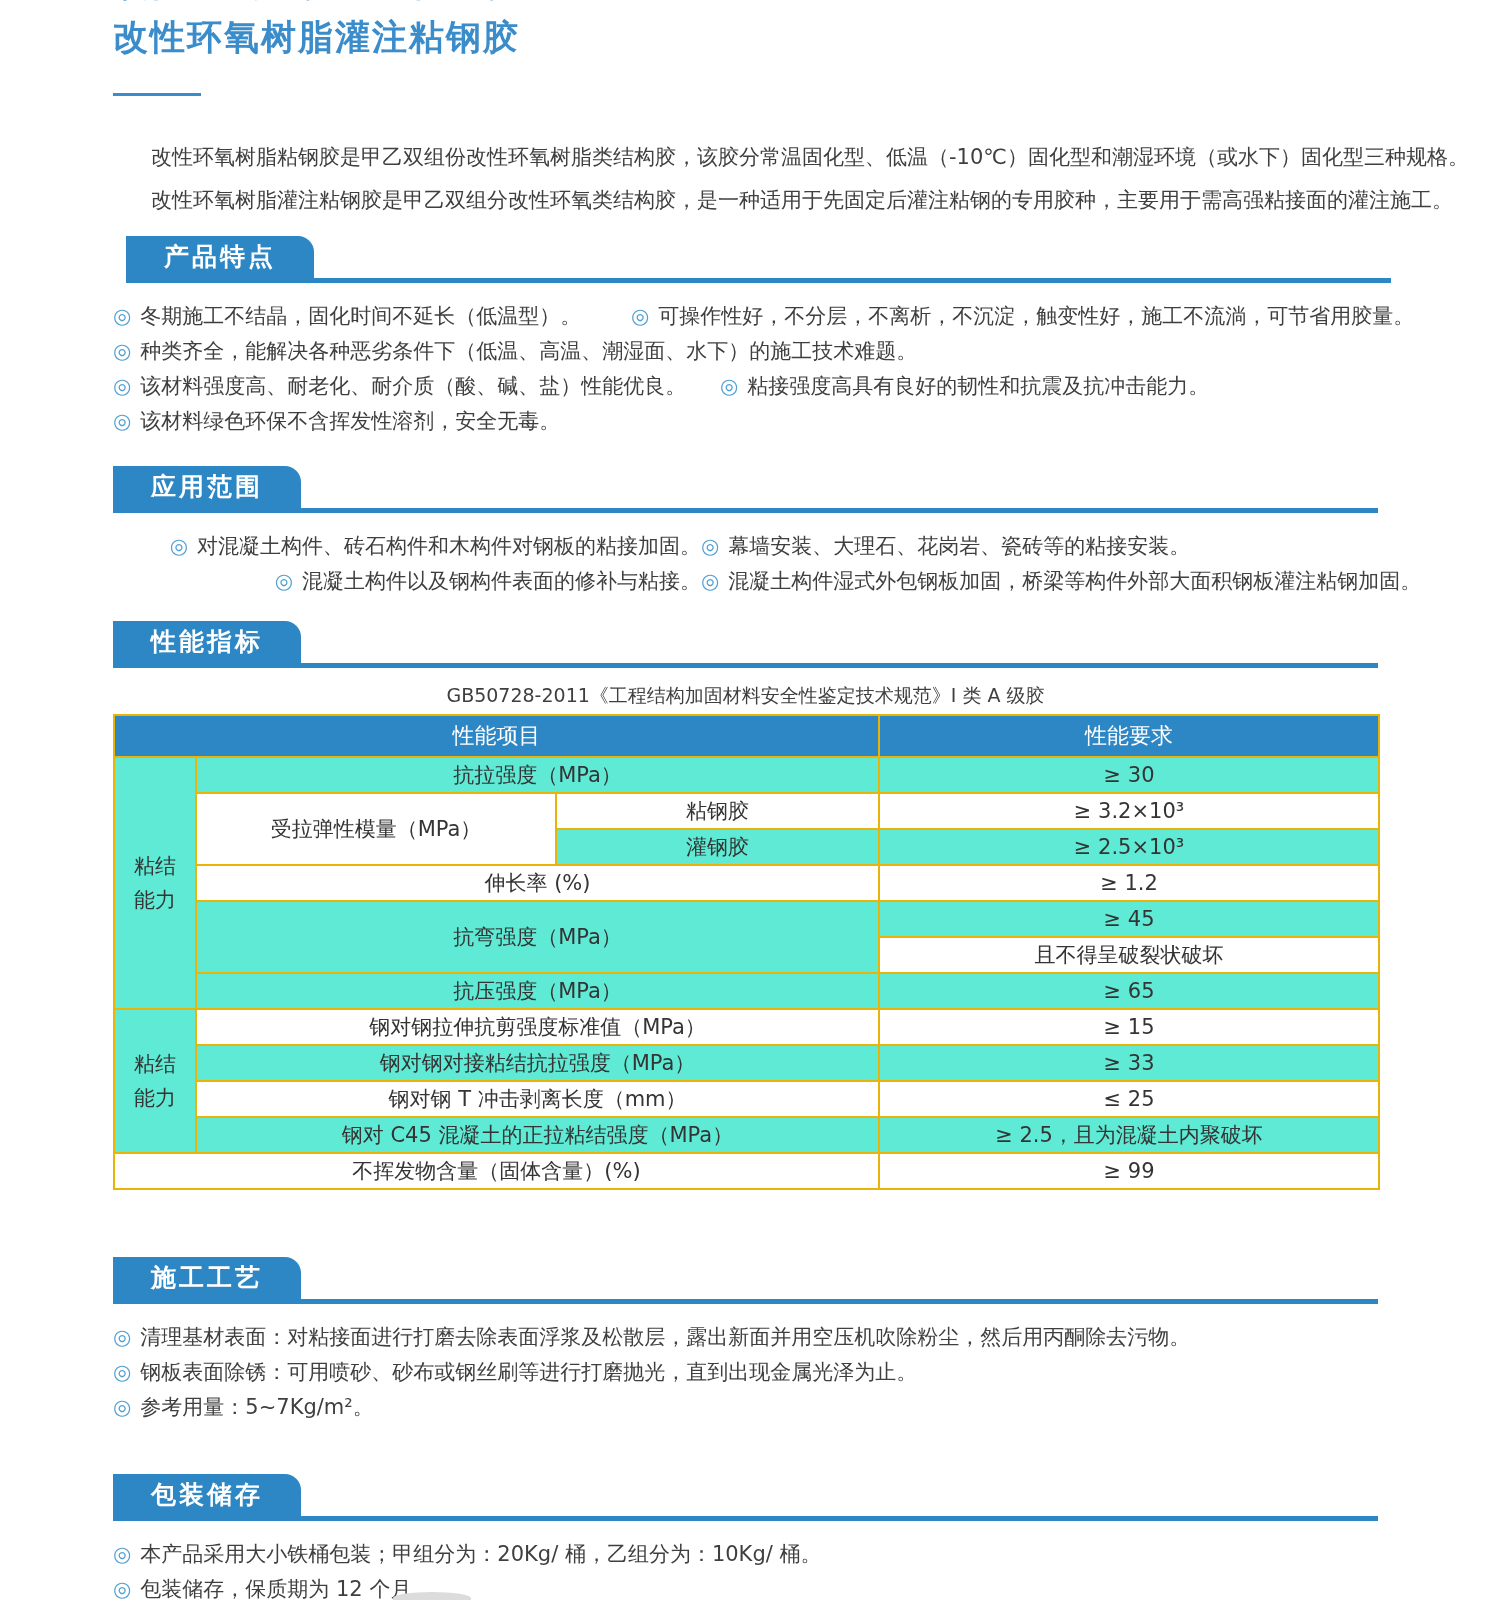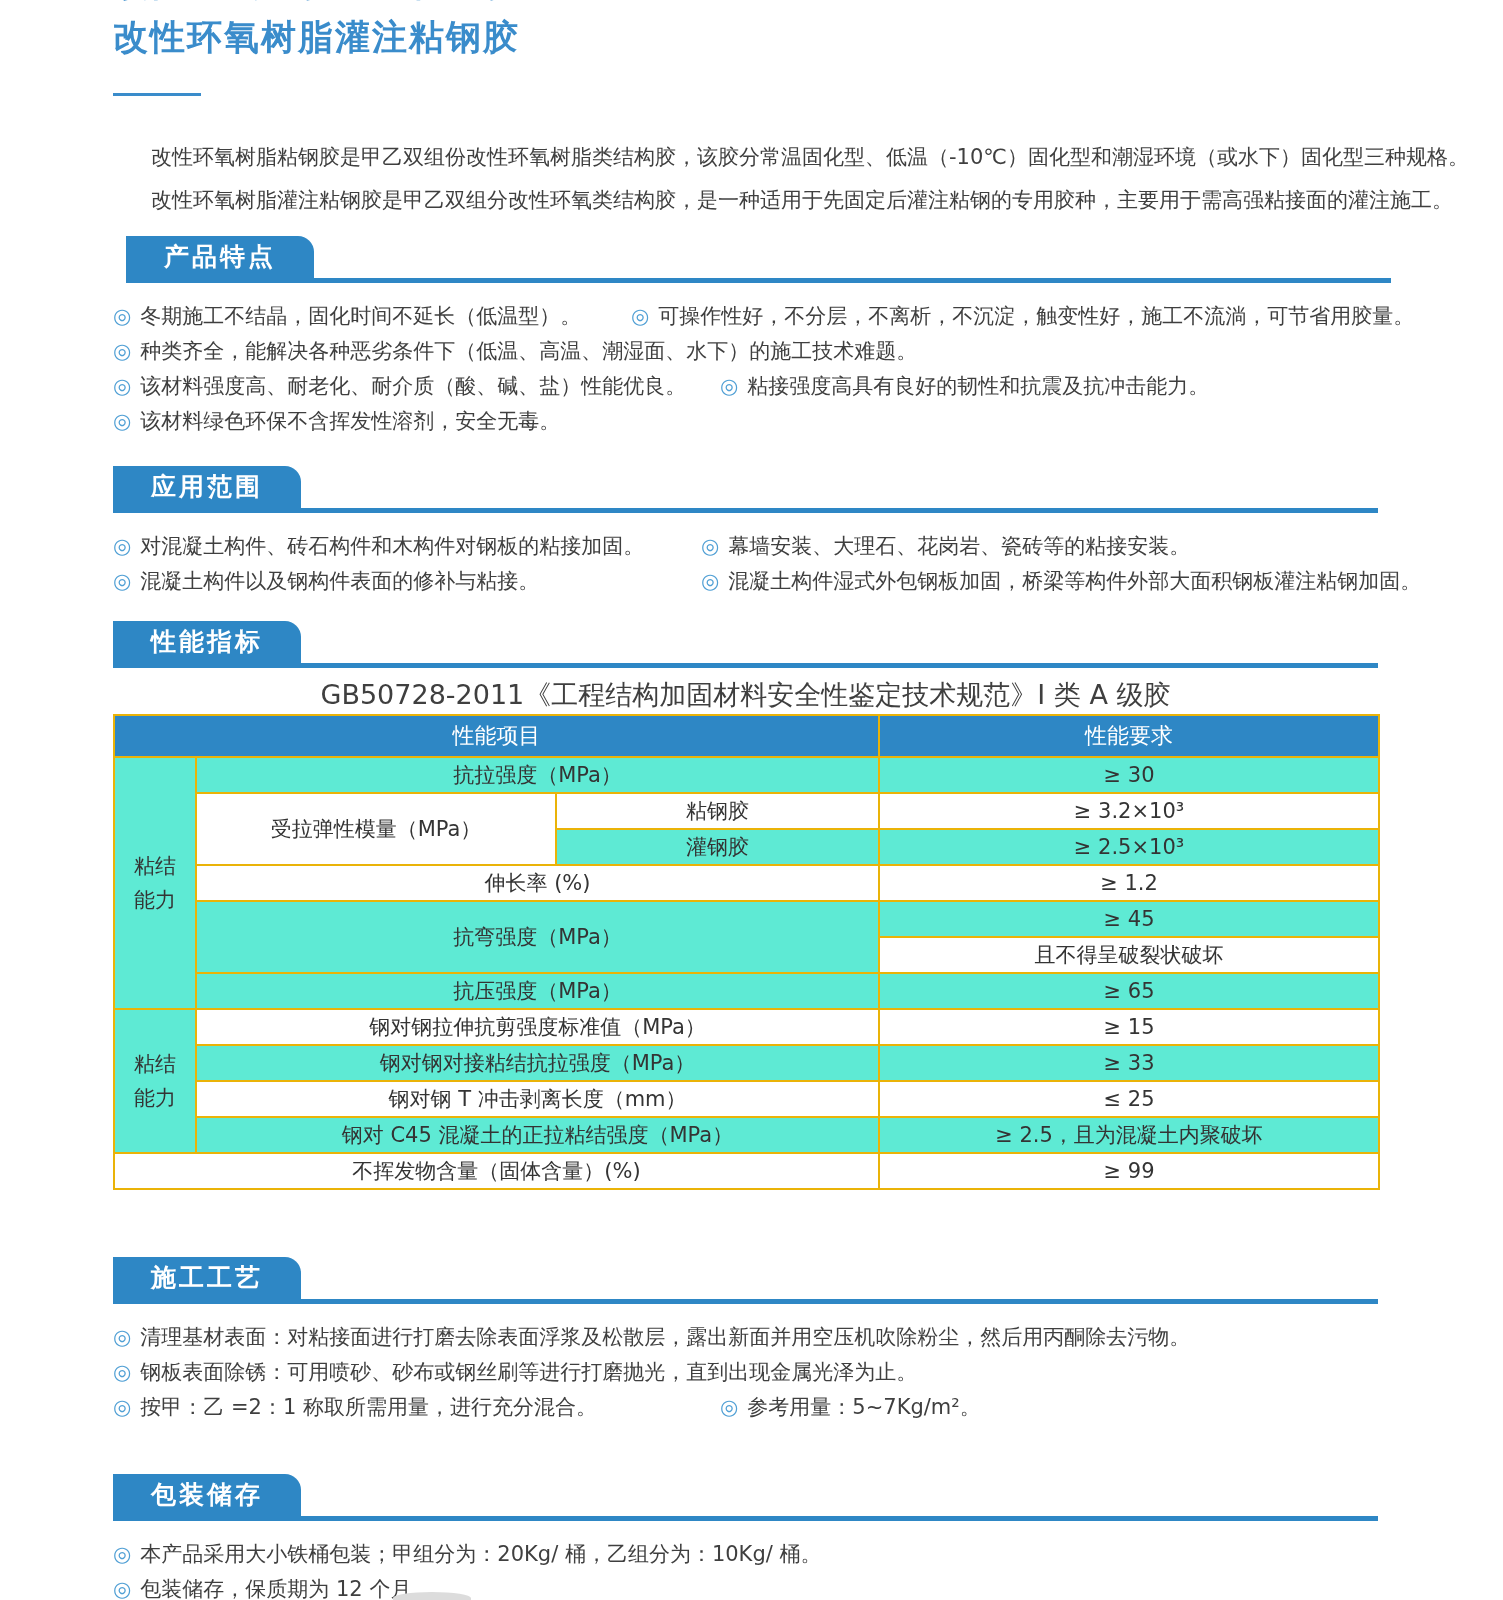--- a/index.html
+++ b/index.html
@@ -28,23 +28,23 @@
     vertical-align:bottom;
   }
   .section-line{height:5px;background:#2e87c5;width:1265px;}
 
   .bullets{margin-top:16px;font-size:21px;color:#3f3f3f;}
   .b-row{display:flex;line-height:35px;white-space:nowrap;}
   .b-item{display:inline-block;}
   .b-icon{color:#51a0d5;margin-right:9px;font-size:21px;}
   .w518{flex:0 0 518px;}
   .w607{flex:0 0 607px;}
-  .w588{flex:0 0 588px;}
-
-  .tbl-caption{margin-top:14px;text-align:center;font-size:27px;color:#3f3f3f;line-height:26px;}
+  .w588{flex:0 0 588px;text-align:right;}
+
+  .tbl-caption{margin-top:14px;text-align:center;font-size:19px;color:#3f3f3f;line-height:26px;}
 
   table.perf{border-collapse:collapse;table-layout:fixed;width:1265px;margin-top:6px;}
   table.perf th,table.perf td{
     border:2px solid #eab308;text-align:center;vertical-align:middle;
     font-size:21px;color:#343434;padding:0;height:34px;overflow:hidden;
   }
   table.perf th{background:#2e87c5;color:#ffffff;font-weight:normal;font-size:22px;height:40px;}
   td.g{background:#5eead4;}
   td.w{background:#ffffff;}
   .group-label{display:inline-block;width:46px;line-height:34px;text-align:center;}
@@ -189,21 +189,20 @@
     <div class="section-line"></div>
   </div>
   <div class="bullets">
     <div class="b-row">
       <span class="b-item"><span class="b-icon">◎</span><span>清理基材表面：对粘接面进行打磨去除表面浮浆及松散层，露出新面并用空压机吹除粉尘，然后用丙酮除去污物。</span></span>
     </div>
     <div class="b-row">
       <span class="b-item"><span class="b-icon">◎</span><span>钢板表面除锈：可用喷砂、砂布或钢丝刷等进行打磨抛光，直到出现金属光泽为止。</span></span>
     </div>
     <div class="b-row">
-      <span class="b-item w607"><span class="b-icon">◎</span><span>按甲：乙 =2：1 称取所需用量，进行充分混合。</span></span>
       <span class="b-item"><span class="b-icon">◎</span><span>参考用量：5~7Kg/m²。</span></span>
     </div>
   </div>
 
   <div class="section-head mt-pack">
     <span class="badge">包装储存</span>
     <div class="section-line"></div>
   </div>
   <div class="bullets">
     <div class="b-row">

